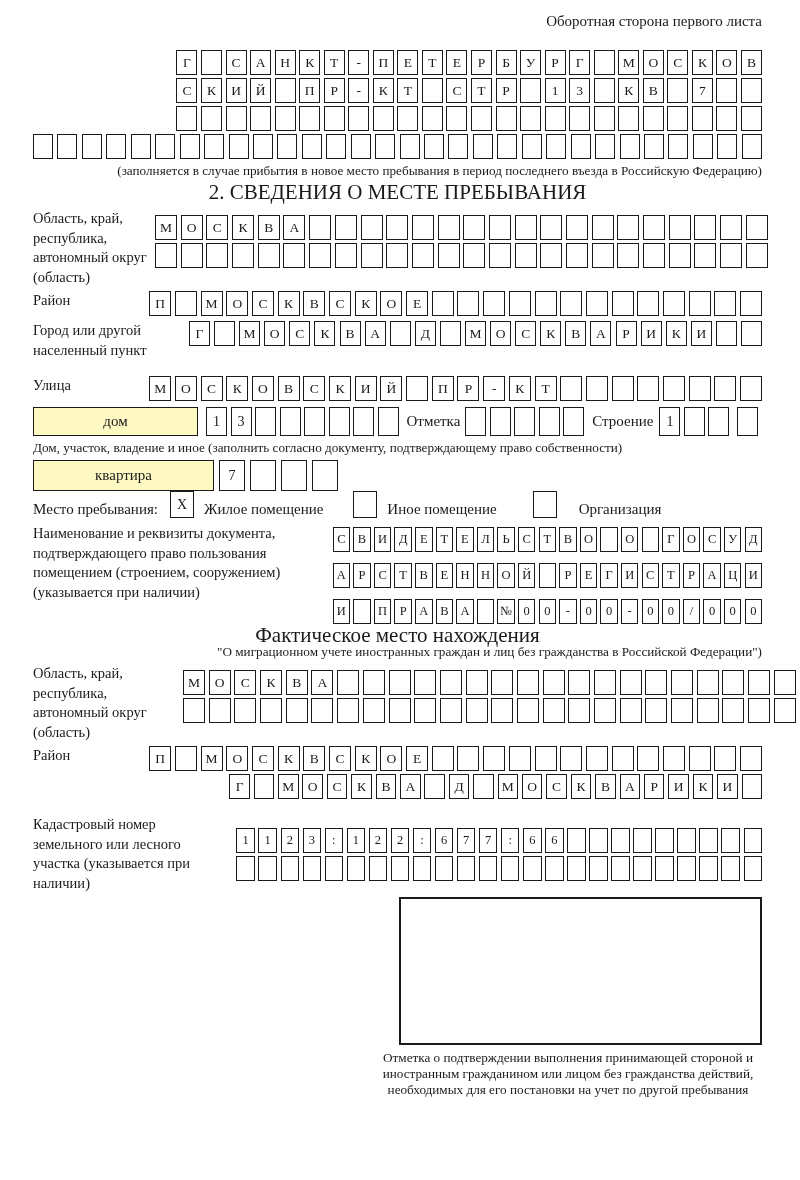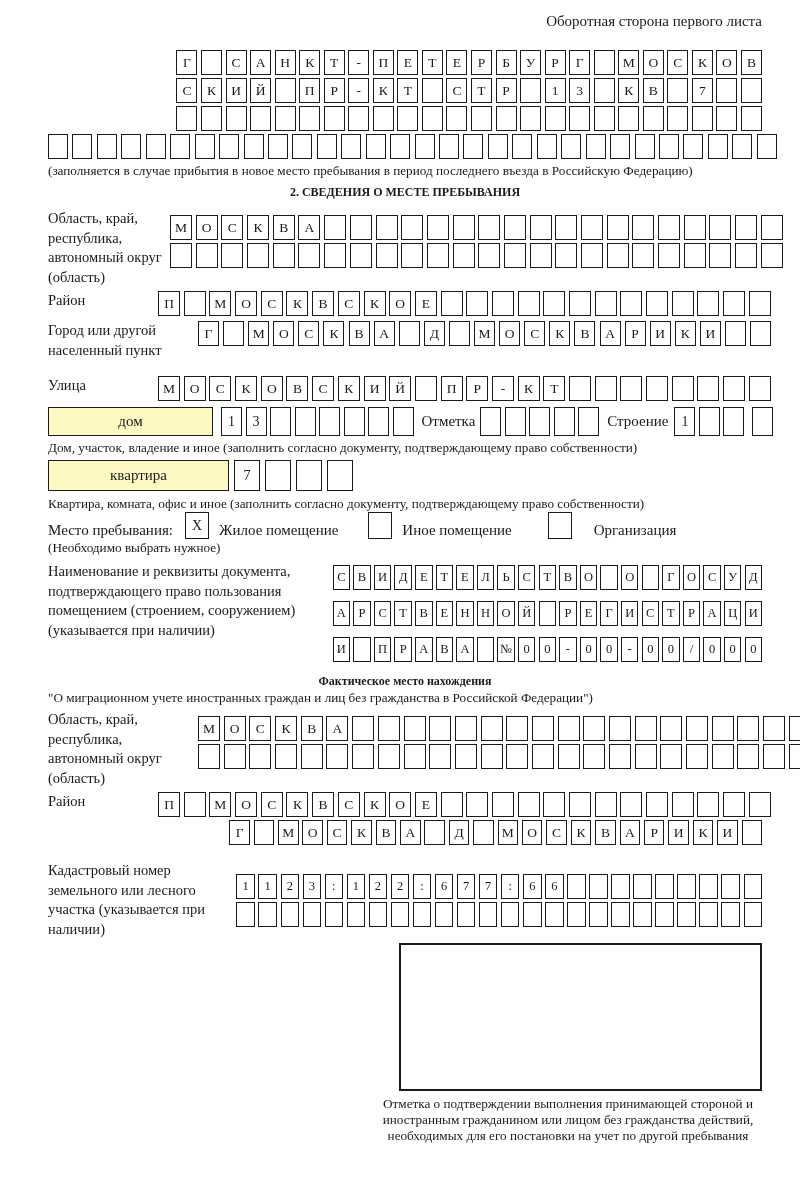--- a/index.html
+++ b/index.html
@@ -1,18 +1,18 @@
 <!DOCTYPE html>
 <html lang="ru"><head>
 <meta charset="utf-8">
 <style>
   *{margin:0;padding:0;box-sizing:border-box}
   html,body{width:800px;height:1180px;background:#fff}
   body{font-family:"Liberation Serif","DejaVu Serif",serif;color:#1a1a1a}
-  .page{width:800px;height:1180px;padding:13px 38px 0 48px;overflow:hidden}
+  .page{width:800px;height:1180px;padding:13px 38px 0 33px;overflow:hidden}
   .header-note{text-align:right;font-size:15px;line-height:17px}
   .row{display:flex;align-items:flex-start}
   .lbl{flex-shrink:0;font-size:14.5px;line-height:19.5px}
   .col{display:flex;flex-direction:column;gap:3px;margin-left:auto}
   .pt6{padding-top:6px}.pt3{padding-top:3px}.pt13{padding-top:13px}
   .gap11{gap:11px}
   .boxline{display:flex;align-items:flex-start;flex-shrink:0}
   .cbox{display:flex;align-items:center;justify-content:center;flex-shrink:0;
         width:21px;height:25px;border:1.5px solid #1a1a1a;font-size:13.5px;line-height:1;background:#fff}
   
@@ -25,25 +25,25 @@
   .g-kad{gap:3.55px}.g-kad .cbox{width:18.5px;font-size:12.5px}
   .g-house{gap:3.5px}.g-house .cbox{width:21px;height:29px;font-size:14px}
   .g-apt{gap:5px;margin-left:5px}.g-apt .cbox{width:26px;height:31px;font-size:14px}
   .chk{width:24px;height:27px;font-size:14px}
   .wbox{border:1.5px solid #1a1a1a;display:flex;align-items:center;justify-content:center;
         font-size:15px;flex-shrink:0;background:#fef9c3}
   .wbox.dom{width:165px;height:29px}
   .wbox.apt{width:181px;height:31px}
   .inl-lbl{font-size:15px;line-height:29px;white-space:nowrap;flex-shrink:0}
   .caption{font-size:13.2px;line-height:16px}
-  .center{text-align:left}
-  .sec-title{font-weight:bold;font-size:12px;line-height:18px;text-align:center}
+  .center{text-align:right}
+  .sec-title{font-weight:normal;font-size:21px;line-height:18px;text-align:center}
   .ml8{margin-left:8px}.ml5{margin-left:5px}.ml6{margin-left:6px}
   .mt20{margin-top:20px}.mt8{margin-top:8px}.mt6{margin-top:6px}.mt5{margin-top:5px}
-  .mt4{margin-top:4px}.mt3{margin-top:3px}.mt2{margin-top:10px}.mt1{margin-top:1px}.mt0{margin-top:16px}
+  .mt4{margin-top:4px}.mt3{margin-top:3px}.mt2{margin-top:2px}.mt1{margin-top:1px}.mt0{margin-top:16px}
   .stay-row{display:flex;align-items:flex-end;}
   .stay-lbl{font-size:15px;white-space:nowrap}
   .opt-lbl{font-size:15px;white-space:nowrap}
   .stamp-box{width:363px;height:148px;border:2px solid #1a1a1a;margin-left:auto;margin-top:4px;background:#fff}
   .stamp-cap{width:388px;margin-left:auto;margin-top:5px;text-align:center;font-size:13.2px;line-height:16px}
 </style>
 </head>
 <body>
 
 <div class="page">
@@ -349,32 +349,30 @@
 
   <div class="row mt4">
     <div class="wbox apt">квартира</div>
     <div class="boxline g-apt">
         <span class="cbox">7</span>
         <span class="cbox"></span>
         <span class="cbox"></span>
         <span class="cbox"></span>
       </div>
   </div>
-  <div class="caption mt5">Квартира, комната, офис и иное (заполнить согласно документу, подтверждающему право собственности)</div>
 
   <div class="stay-row">
     <span class="stay-lbl">Место пребывания:</span>
     <span class="cbox chk" style="margin-left:12px">X</span>
     <span class="opt-lbl" style="margin-left:10px">Жилое помещение</span>
     <span class="cbox chk" style="margin-left:30px"></span>
     <span class="opt-lbl" style="margin-left:10px">Иное помещение</span>
     <span class="cbox chk" style="margin-left:36px"></span>
     <span class="opt-lbl" style="margin-left:22px">Организация</span>
   </div>
-  <div class="caption center mt1">(Необходимо выбрать нужное)</div>
 
   <div class="row mt6">
     <div class="lbl" style="width:270px">Наименование и реквизиты документа, подтверждающего право пользования помещением (строением, сооружением) (указывается при наличии)</div>
     <div class="col pt3 gap11">
       <div class="boxline g-doc">
           <span class="cbox">С</span>
           <span class="cbox">В</span>
           <span class="cbox">И</span>
           <span class="cbox">Д</span>
           <span class="cbox">Е</span>

